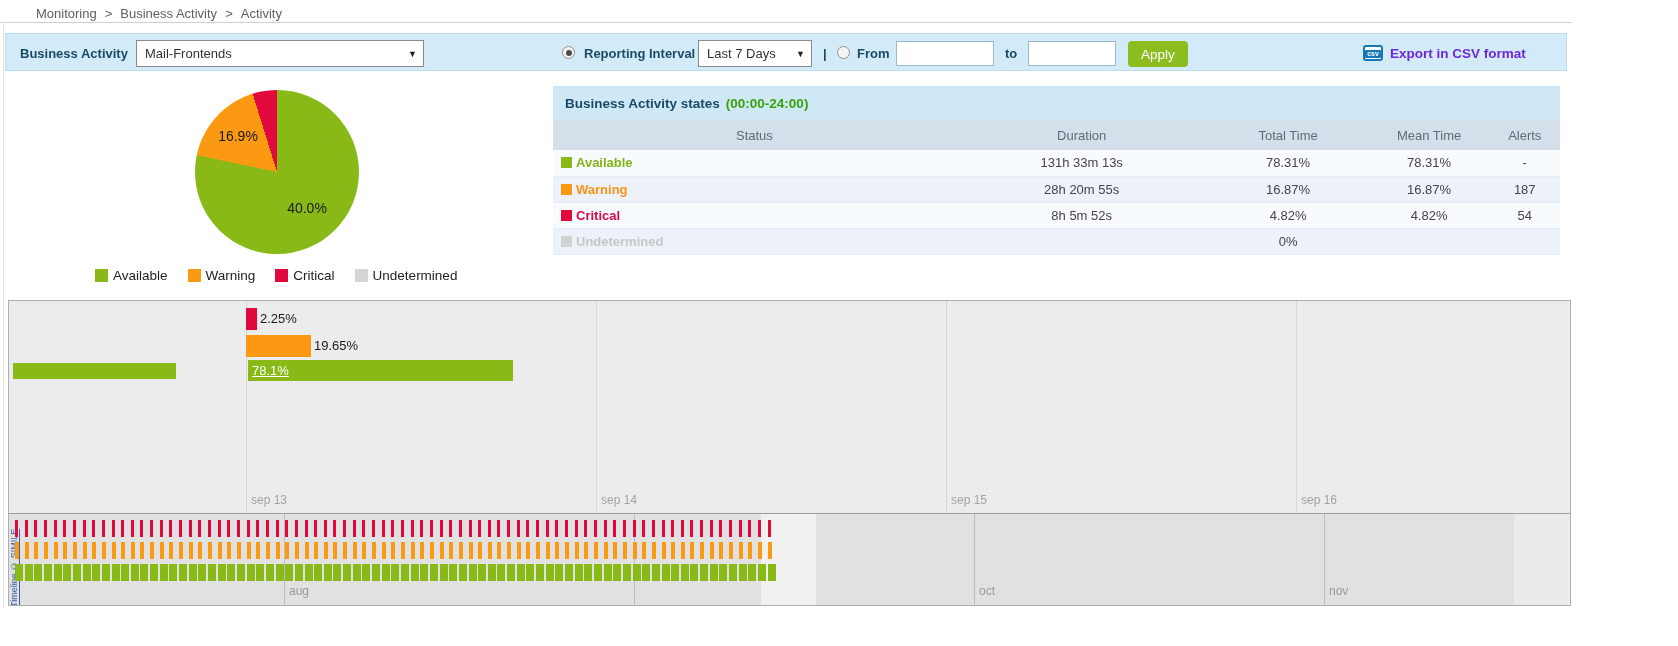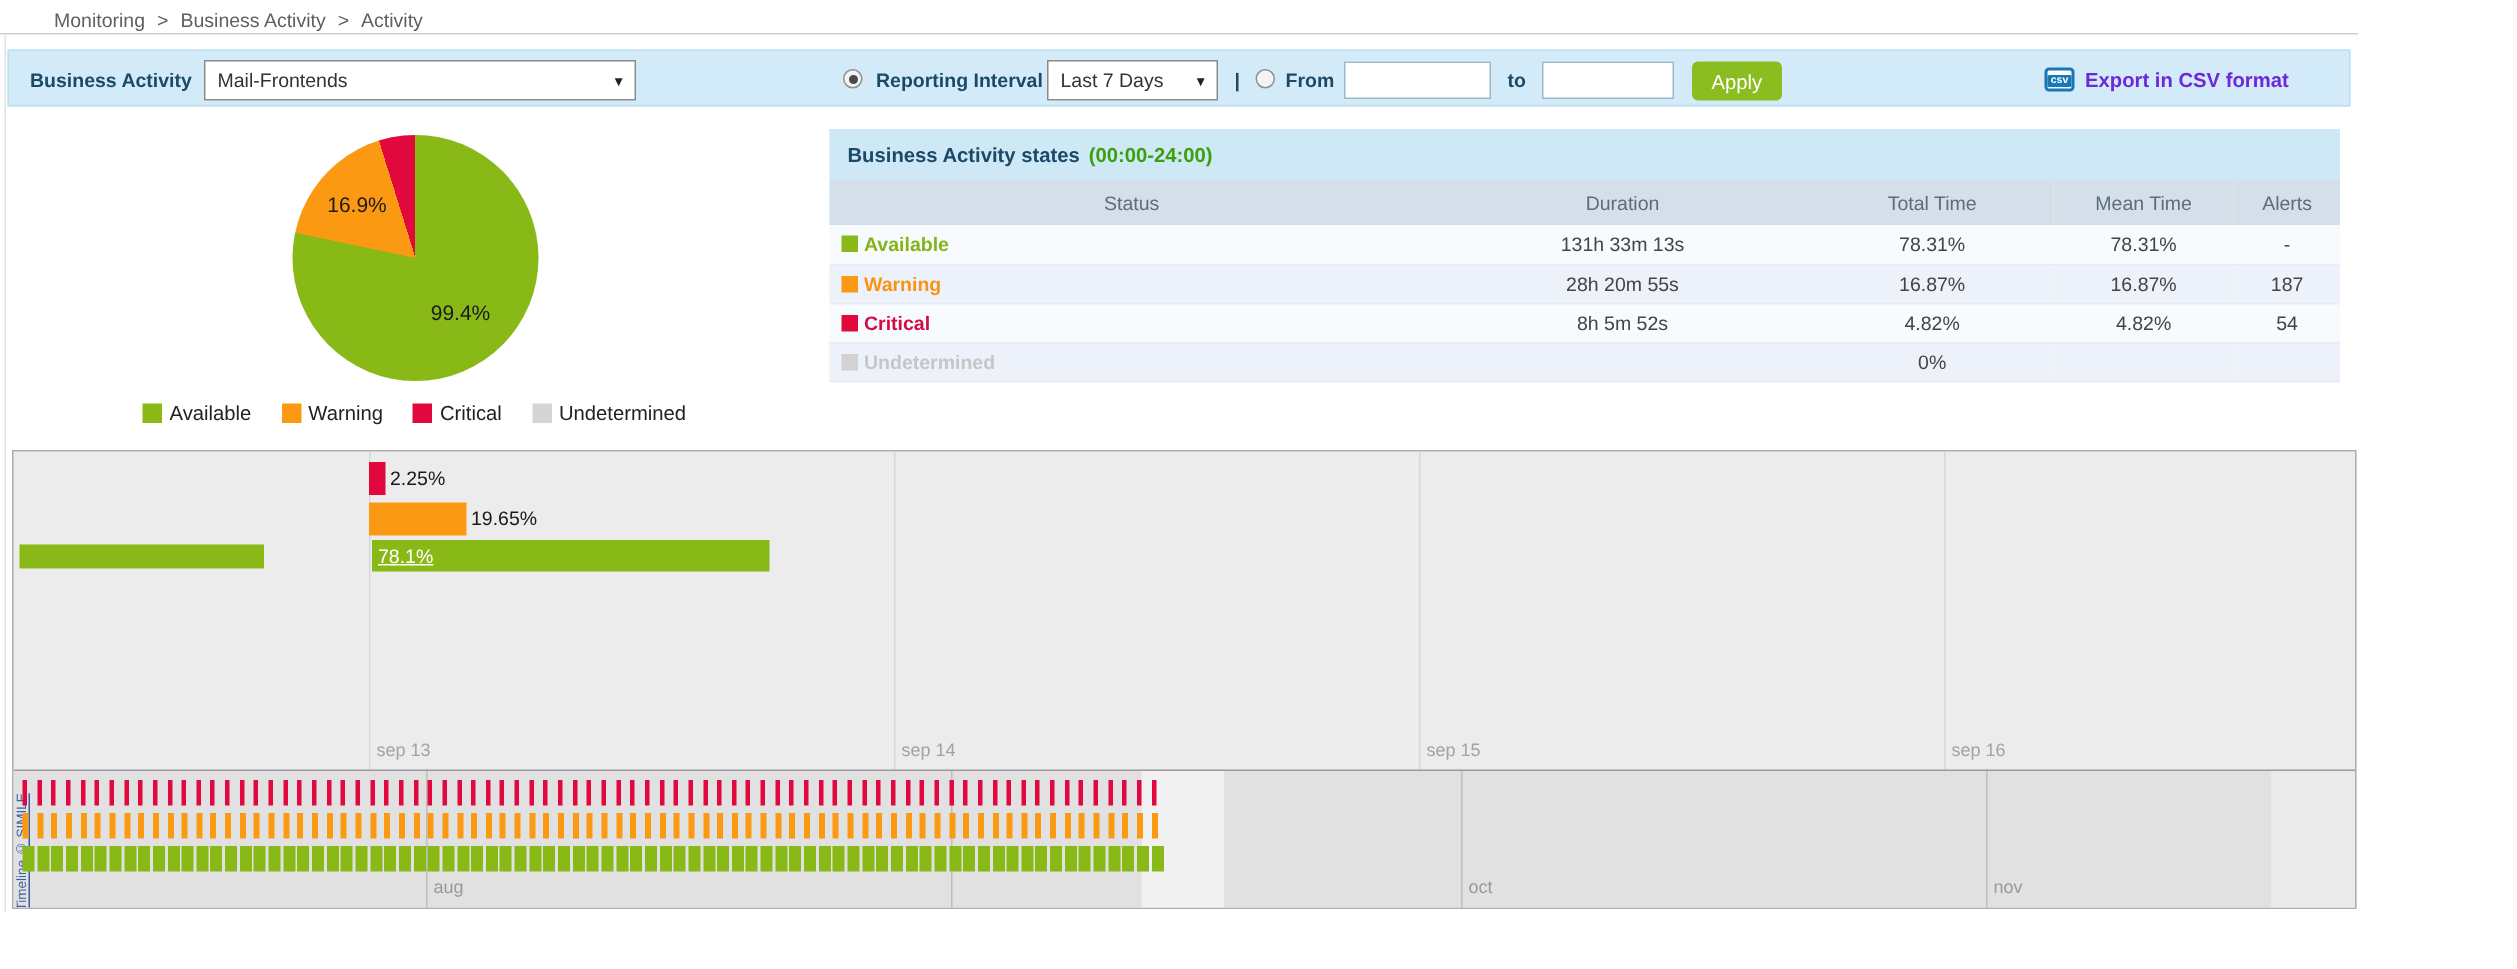--- a/index.html
+++ b/index.html
@@ -111,21 +111,21 @@
     <div id="export">
       <span class="csvicon">
           <span class="csvtxt">csv</span>
         </span>
       <span class="exportlbl">Export in CSV format</span>
     </div>
   </div>
 
   <div id="pie-wrap">
     <div id="pie" style="background: conic-gradient(rgb(136, 185, 23) 0%, rgb(136, 185, 23) 78.3%, rgb(251, 153, 19) 78.3%, rgb(251, 153, 19) 95.2%, rgb(224, 8, 61) 95.2%, rgb(224, 8, 61) 100%, rgb(213, 213, 213) 100%, rgb(213, 213, 213) 100%);">
-      <span class="pielabel" id="pl-green">99.4%</span>
+      <span class="pielabel" id="pl-green">40.0%</span>
       <span class="pielabel" id="pl-orange">16.9%</span>
     </div>
     <div id="legend">
         <span class="leg-item">
           <span class="leg-swatch" style="background: rgb(136, 185, 23);"></span>
           <span class="leg-text">Available</span>
         </span>
         <span class="leg-item">
           <span class="leg-swatch" style="background: rgb(251, 153, 19);"></span>
           <span class="leg-text">Warning</span>

